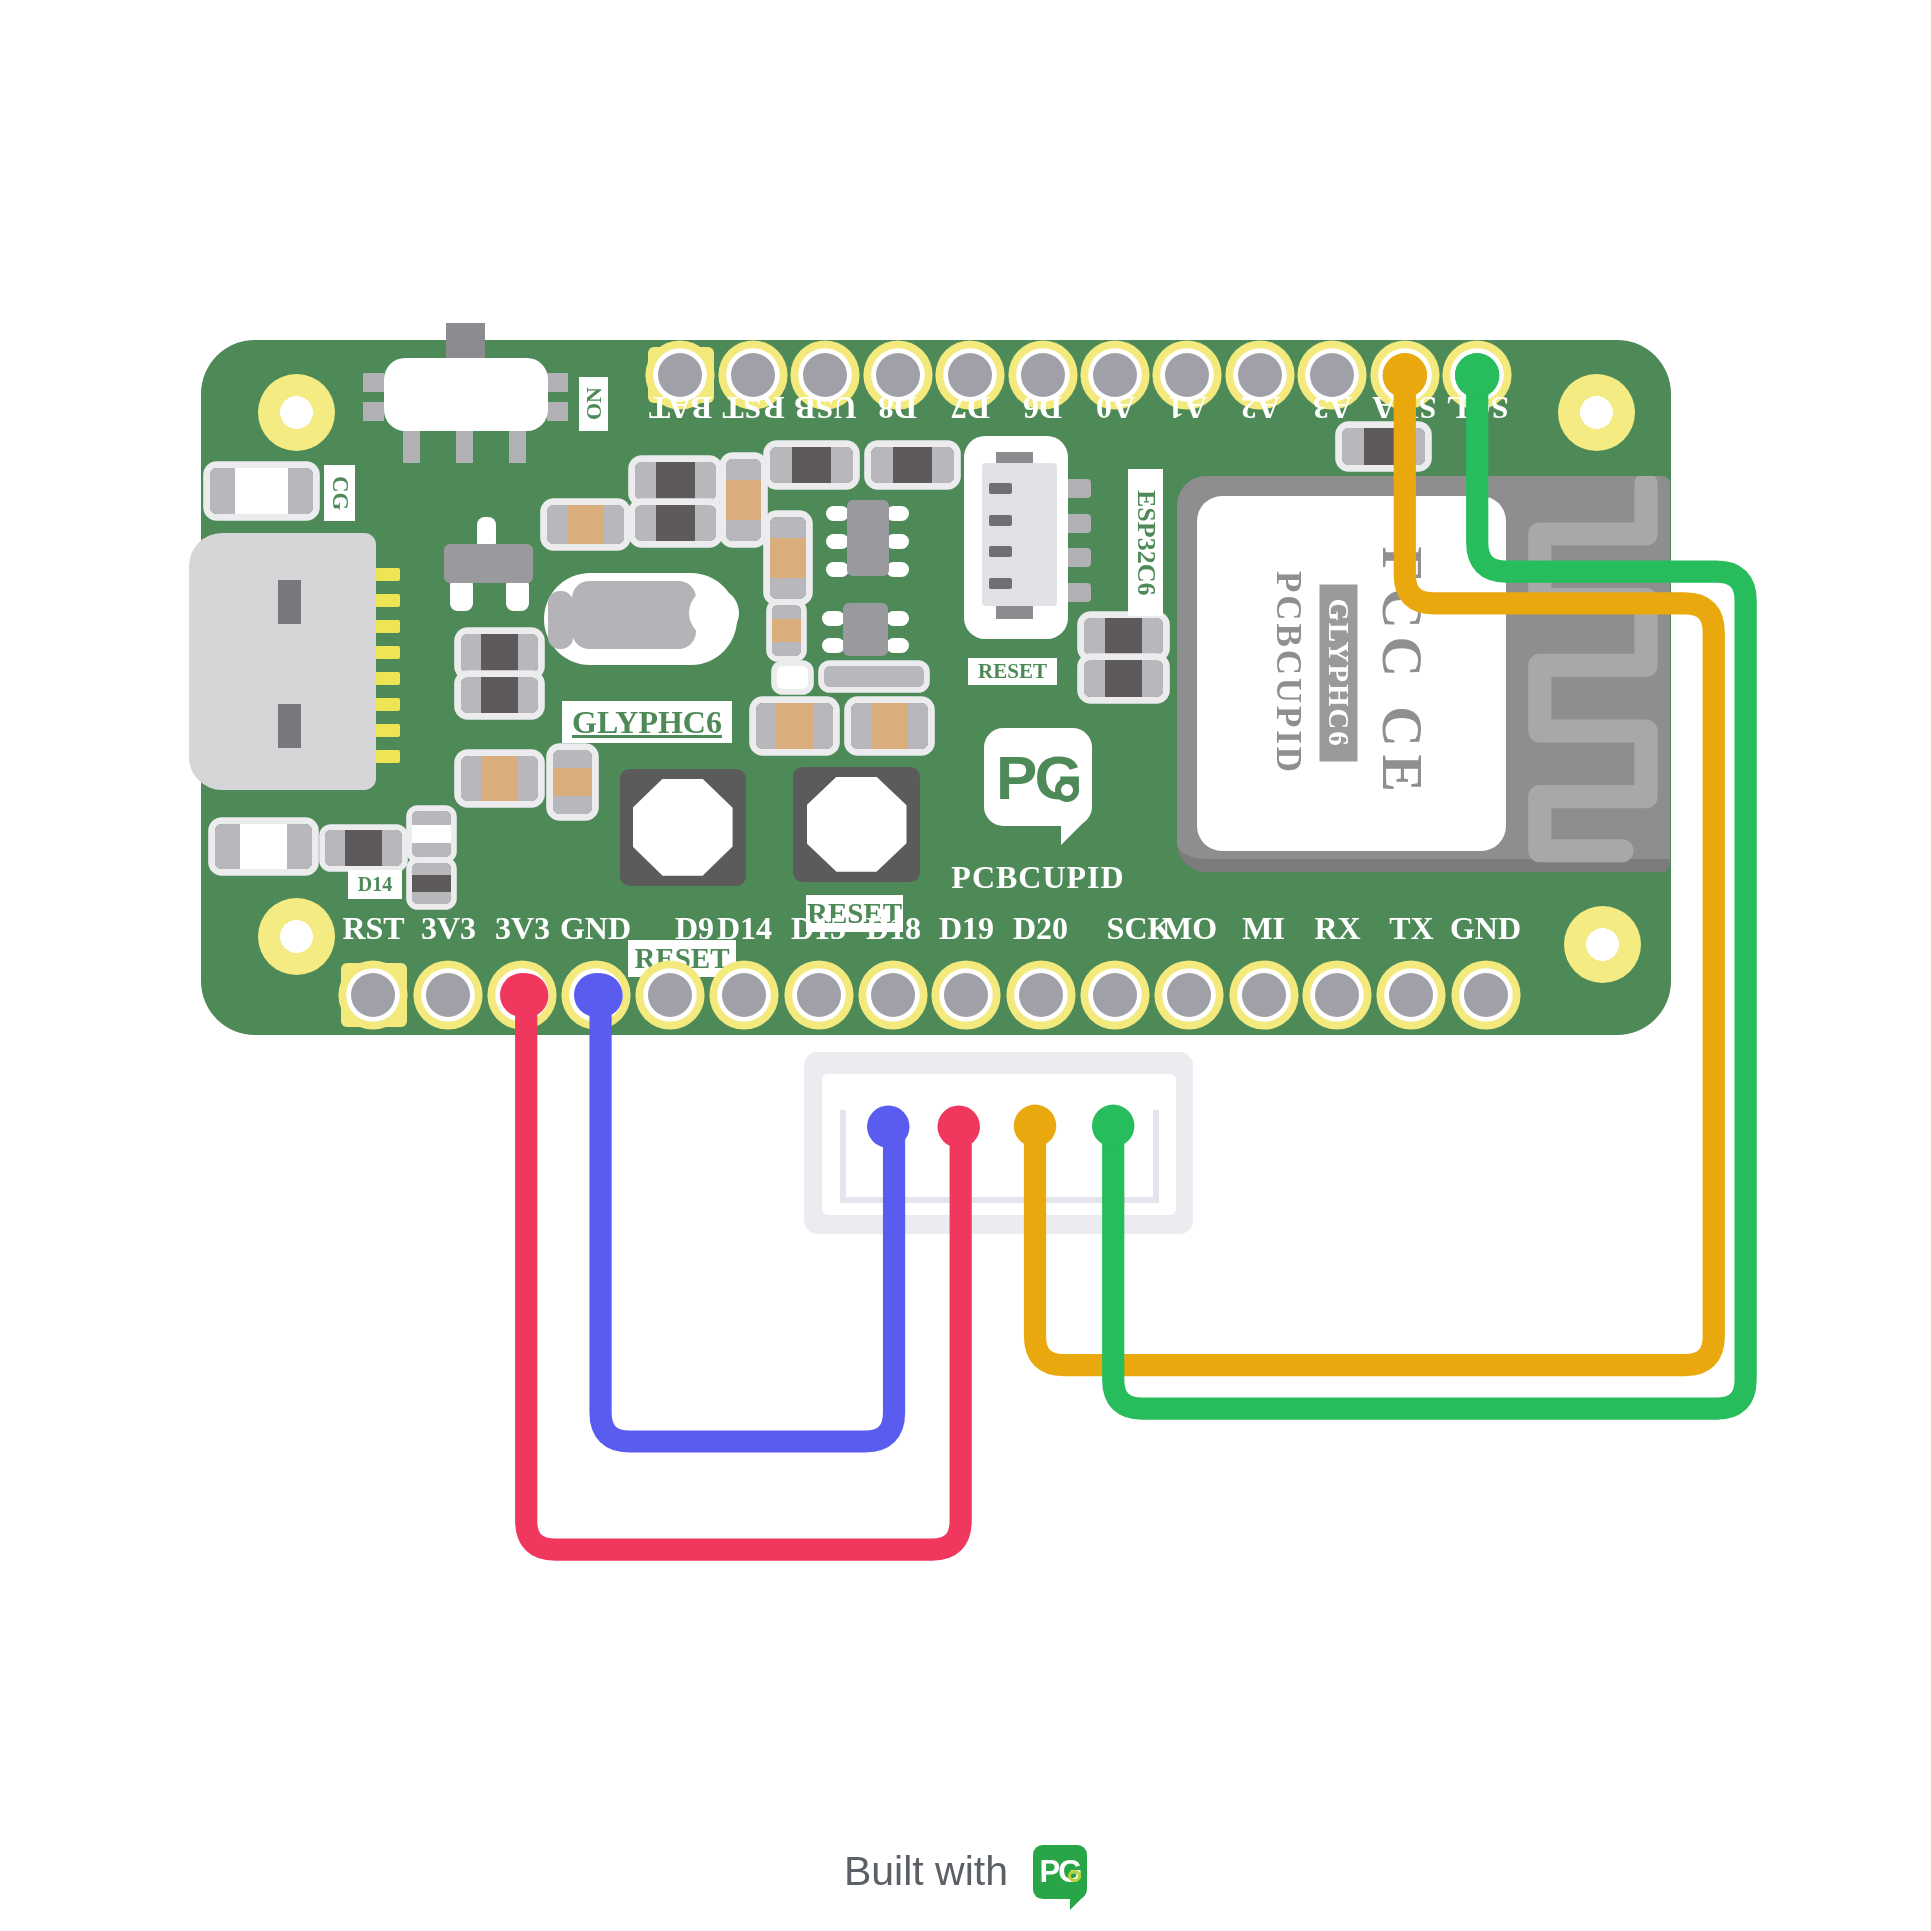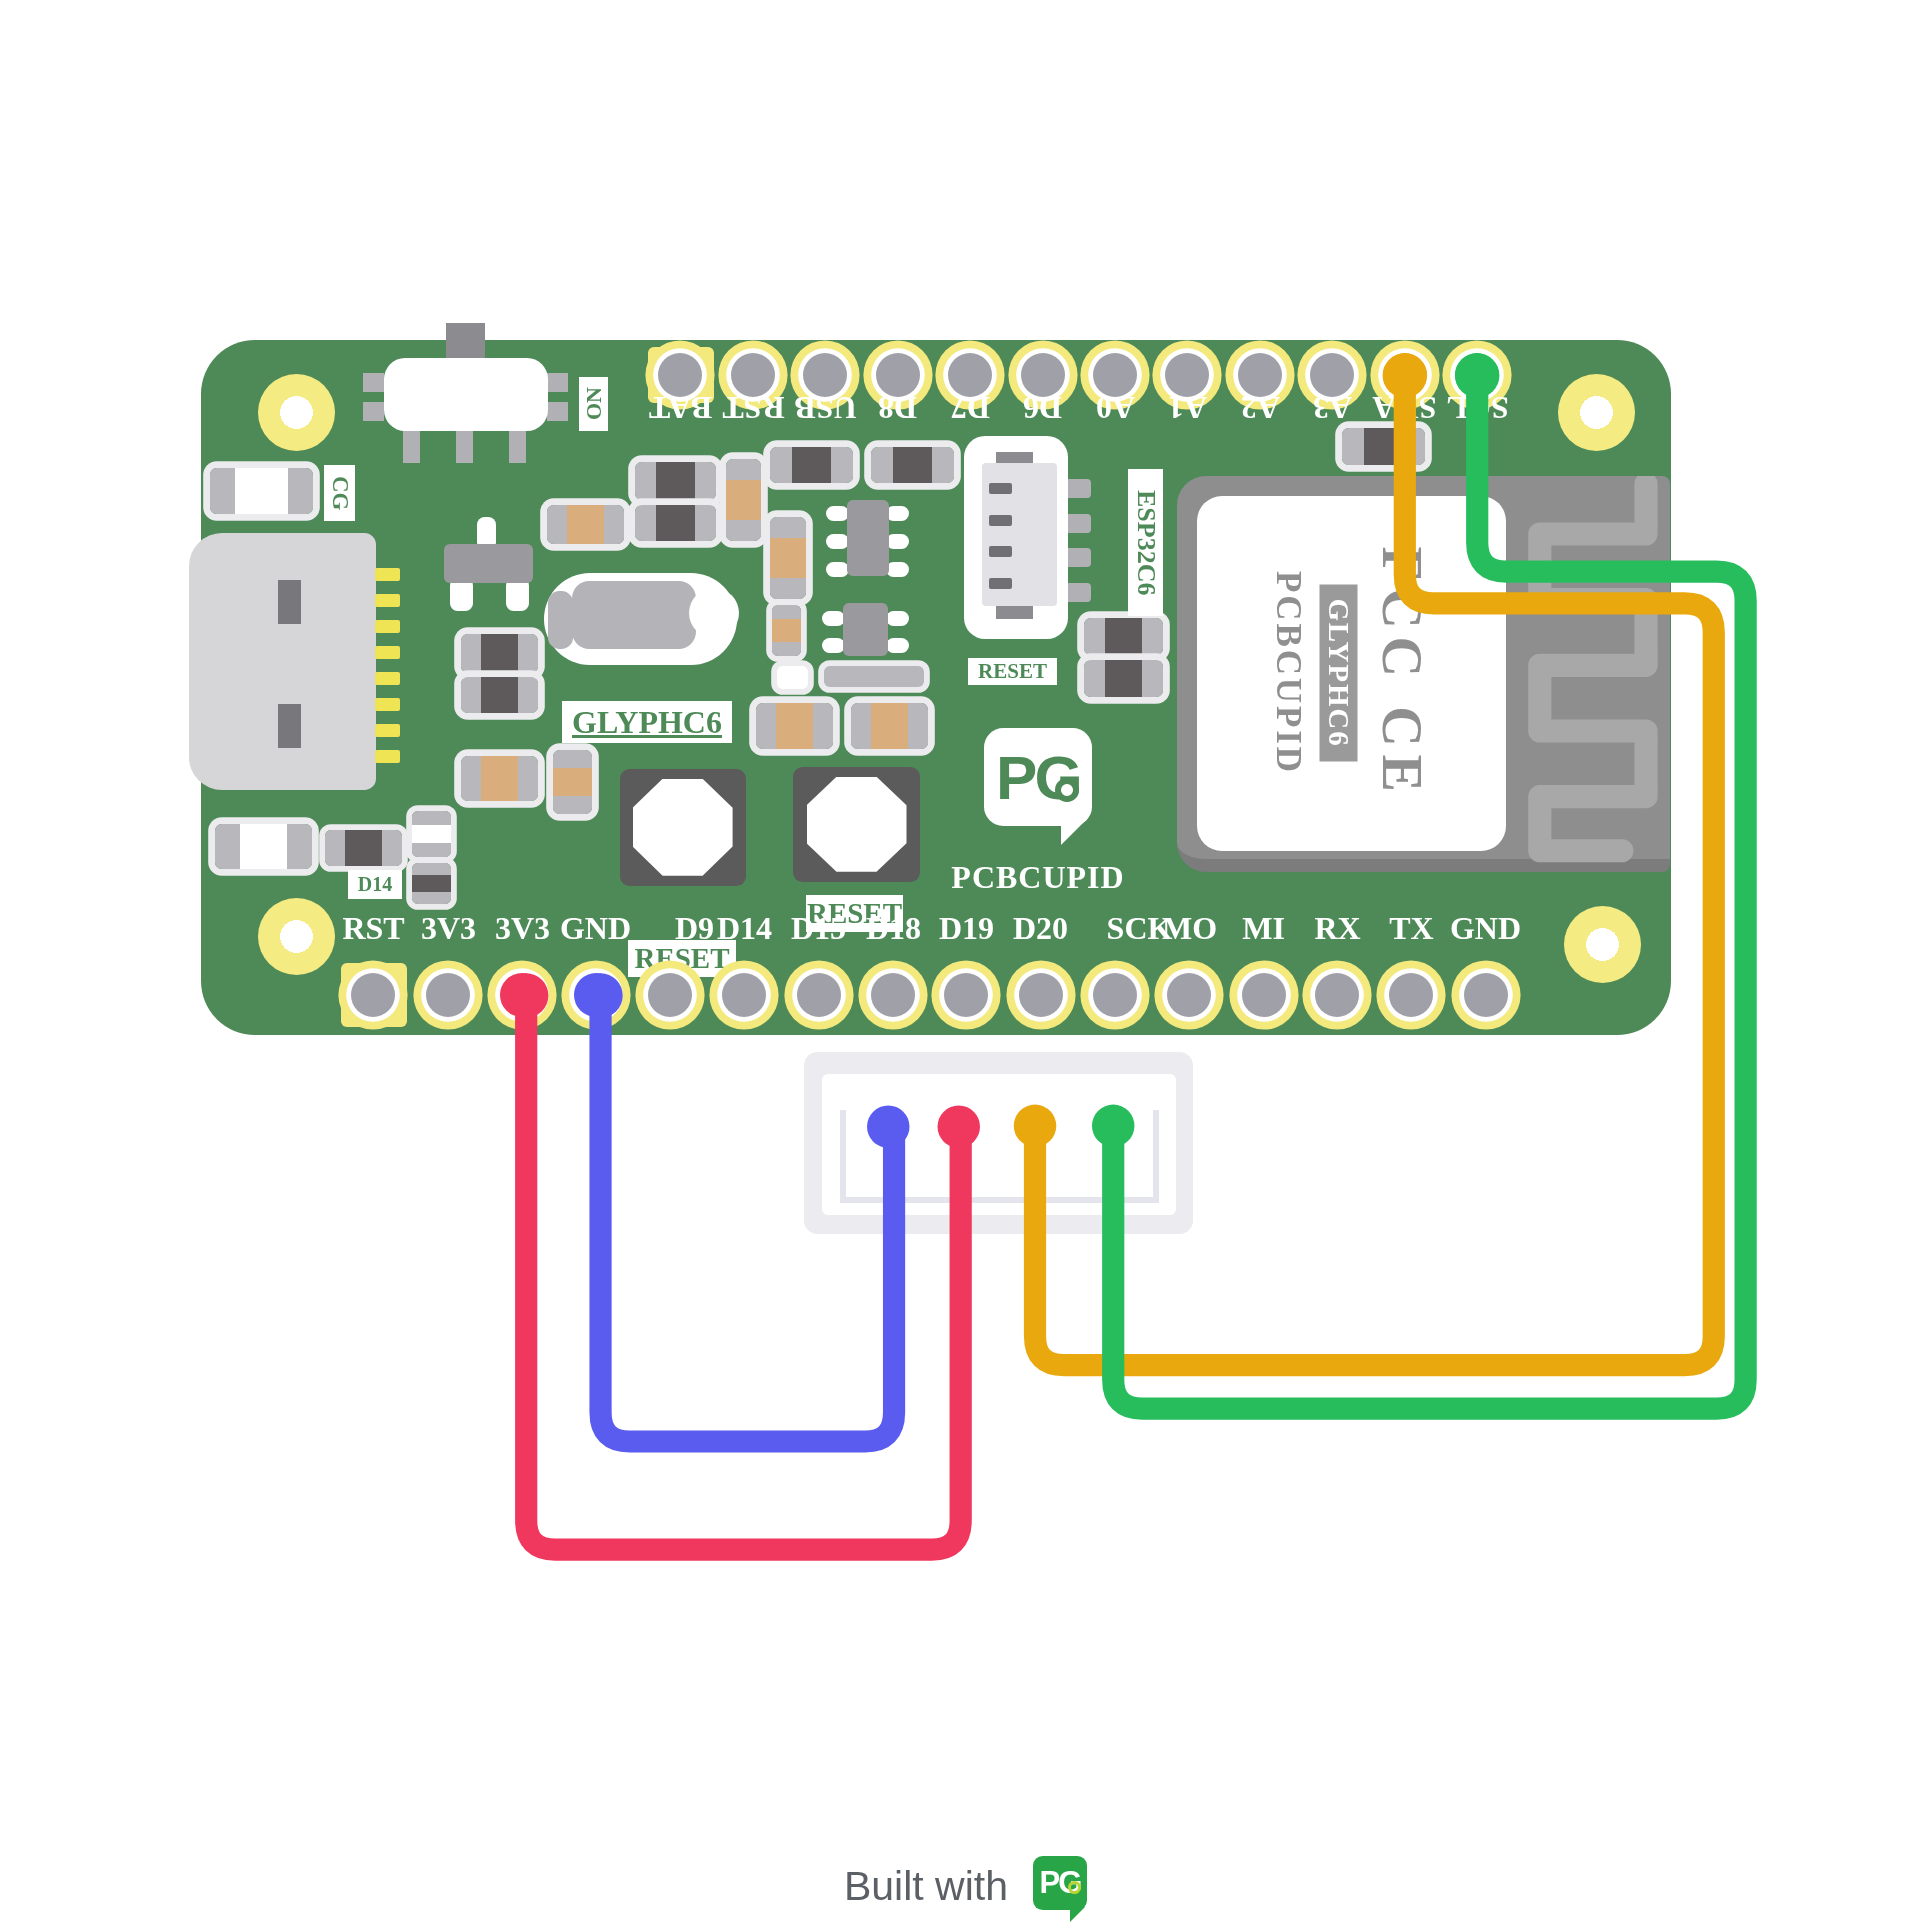--- a/index.html
+++ b/index.html
@@ -86,21 +86,21 @@
   .connector{position:absolute;left:804px;top:1052px;width:389px;height:182px;background:#ebebf0;border-radius:13.5px;}
   .connector-white{position:absolute;left:822px;top:1074px;width:354px;height:141px;background:#fff;border-radius:5.8px;}
   .connector-slot{position:absolute;left:840px;top:1110px;width:319px;height:93px;
                   border:6.8px solid #e4e4ec;border-top:none;box-sizing:border-box;}
 
   
   .wires{position:absolute;left:0;top:0;z-index:50;pointer-events:none;}
 
   
   .footer{position:absolute;left:676px;top:1833px;width:579px;height:77px;display:flex;
-          align-items:flex-end;justify-content:center;gap:25px;
+          align-items:center;justify-content:center;gap:25px;
           font-family:"Liberation Sans",sans-serif;}
   .footer-text{color:#5b6066;font-size:41px;}
   .footer-logo{position:relative;width:54px;height:54px;background:#28a546;border-radius:9.7px;
           display:flex;align-items:center;justify-content:center;color:#fff;
           font-weight:bold;font-size:31px;letter-spacing:-1.9px;}
   .footer-logo:after{content:"";position:absolute;right:1.9px;bottom:-11.6px;width:0;height:0;
           border-top:15.4px solid #28a546;border-right:15.4px solid transparent;}
   .footer-logo .ring{position:absolute;right:5.8px;top:25px;width:6.8px;height:6.8px;border:3.9px solid #b7d435;
           border-radius:50%;}
 </style>

